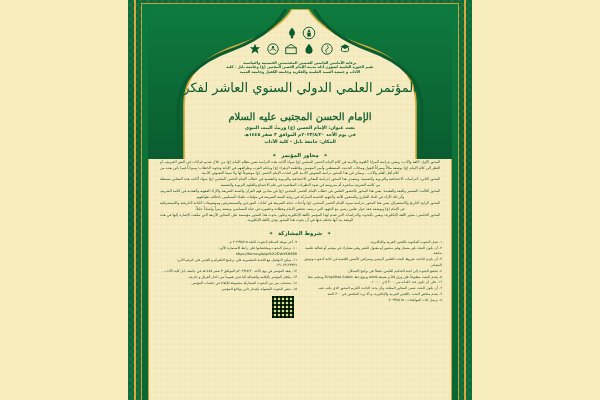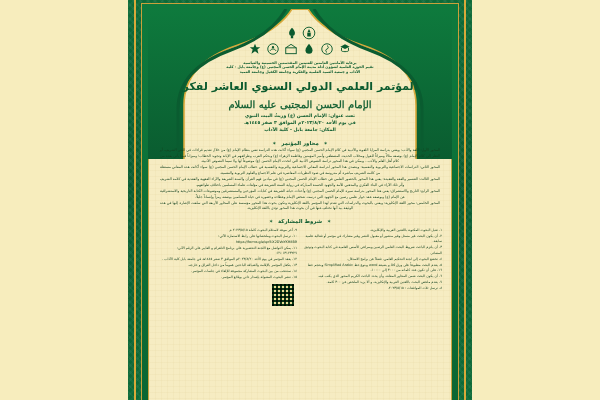--- a/index.html
+++ b/index.html
@@ -67,25 +67,25 @@
   .logo{width:14px;height:14px;display:inline-block;}
   .logo svg{display:block;width:14px;height:14px;}
 
   .org-lines{margin-top:5px;line-height:1.25;}
   .org-lines div{
     font-size:3.6px;font-weight:bold;color:#0c5c2f;letter-spacing:0;
     white-space:nowrap;
   }
 
   .main-title{
-    margin-top:6px;font-size:11px;font-weight:bold;color:#0b5a2e;
+    margin-top:6px;font-size:13px;font-weight:normal;color:#0b5a2e;
     letter-spacing:.2px;
   }
   .calligraphy{
-    margin-top:6px;font-size:10px;color:#0c5c2f;font-weight:bold;
+    margin-top:16px;font-size:10px;color:#0c5c2f;font-weight:bold;
     letter-spacing:-.5px;opacity:.92;
     font-family:"DejaVu Serif","Liberation Serif",serif;
   }
   .subtitle{margin-top:3px;font-size:4.6px;font-weight:bold;color:#0c5c2f;line-height:1.5;}
   .subtitle div{white-space:nowrap;}
 
   .section-head{
     margin-top:6px;font-size:5.4px;font-weight:bold;color:#0b5a2e;
   }
   .section-head .orn{color:#0b5a2e;font-size:5px;padding:0 3px;}

